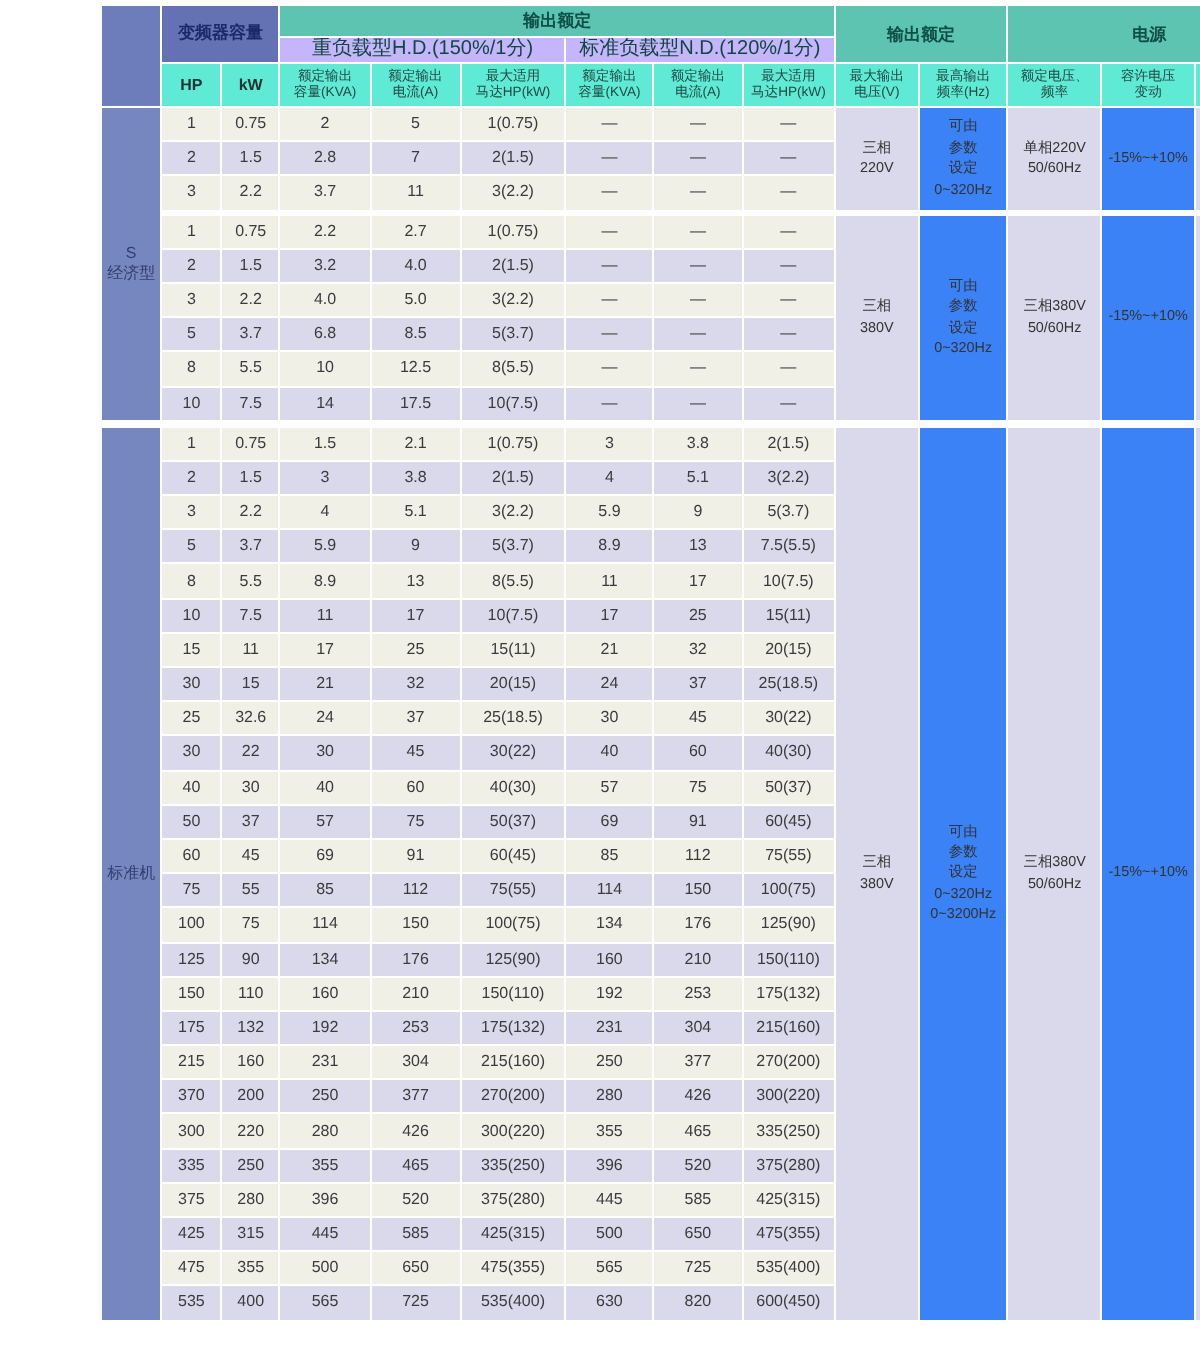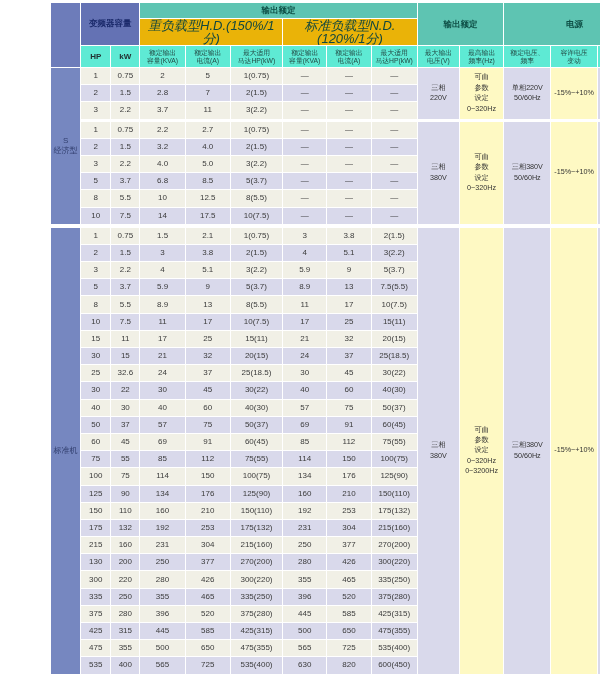--- a/index.html
+++ b/index.html
@@ -5,30 +5,30 @@
   html,body{margin:0;padding:0;background:#ffffff;}
   body{width:600px;height:677px;overflow:hidden;font-family:"Liberation Sans",sans-serif;}
   .wrap{padding:2px;}
   table{border-collapse:collapse;table-layout:fixed;width:596px;margin-left:48px;}
   td,th{border:1.5px solid #ffffff;padding:0;text-align:center;vertical-align:middle;
         font-weight:normal;white-space:pre-line;overflow:hidden;}
   
   .corner{background:#6d7cba;}
   .capacity{background:#6472b4;color:#1b2a6b;font-size:8.5px;font-weight:bold;}
   .band{background:#5ec4b2;color:#0e4f46;font-size:8.5px;font-weight:bold;height:15px;line-height:1;}
-  .subband{background:#eab308;color:#12473f;font-size:13px;height:12px;line-height:1;font-style:italic;}
+  .subband{background:#c4b5fd;color:#12473f;font-size:10px;height:12px;line-height:1;}
   .colname{background:#5eead4;color:#234a44;font-size:6.8px;height:21px;line-height:1.15;}
   .hpkw{font-size:8px;font-weight:bold;color:#233;}
   
   .grid td{height:16.2px;font-size:8px;line-height:1;color:#3b3b3b;}
   .crm td{background:#f1f0e6;}
   .lav td{background:#d9d9eb;}
   td.cat{background:#7687c0;color:#323f6e;font-size:8px;line-height:1.25;}
   td.ml{background:#d9d9eb;font-size:7.2px;line-height:1.45;color:#333;}
-  td.mc{background:#fef9c3;font-size:7.2px;line-height:1.45;color:#333;}
+  td.mc{background:#3b82f6;font-size:7.2px;line-height:1.45;color:#333;}
   .grp td{border-top-width:3px;}
   tbody.secgap tr:first-child td{border-top-width:4px;}
 </style>
 </head>
 <body>
 
 <div class="wrap">
 <table class="grid">
   <colgroup>
     <col style="width:30px">
@@ -396,21 +396,21 @@
           <td>215</td>
           <td>160</td>
           <td>231</td>
           <td>304</td>
           <td>215(160)</td>
           <td>250</td>
           <td>377</td>
           <td>270(200)</td>
         </tr>
         <tr class="lav">
-          <td>130</td>
+          <td>370</td>
           <td>200</td>
           <td>250</td>
           <td>377</td>
           <td>270(200)</td>
           <td>280</td>
           <td>426</td>
           <td>300(220)</td>
         </tr>
         <tr class="crm">
           <td>300</td>

